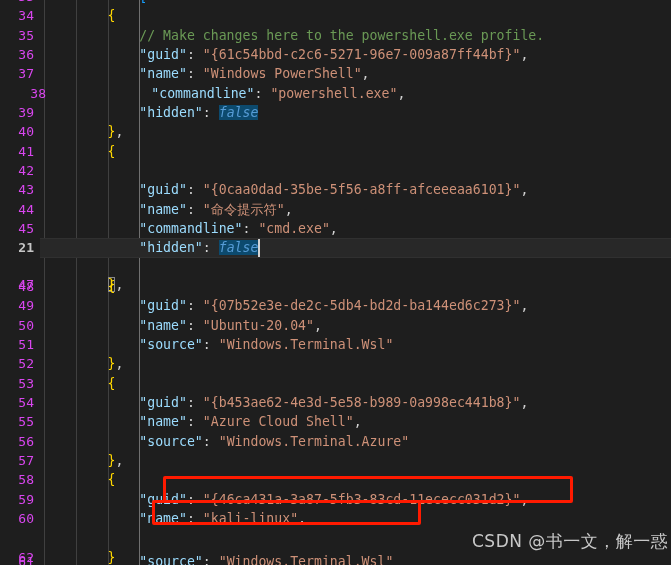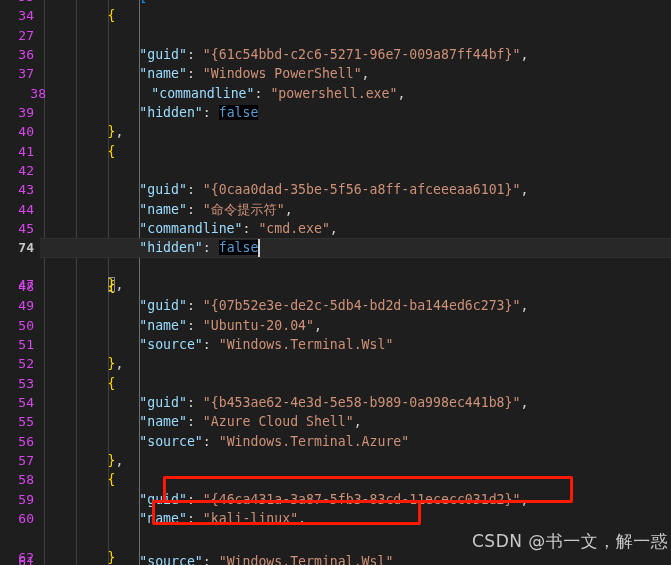--- a/index.html
+++ b/index.html
@@ -49,21 +49,21 @@
     font-family: "DejaVu Sans Mono", "Liberation Mono", monospace;
   }
   
   .k   { color: #9cdcfe; }   
   .s   { color: #ce9178; }   
   .p   { color: #d4d4d4; }   
   .c   { color: #6a9955; }   
   .b   { color: #569cd6; }   
   .br1 { color: #ffd700; }
   .br3 { color: #179fff; }
-  .hl  { background: #000000; }  
+  .hl  { background: #0c4a6e; font-style: italic; }  
   .matchbox { outline: 1px solid #888; outline-offset: -1px; }
 
   
   .guide {
     position: absolute;
     top: 0; bottom: 0;
     width: 1px;
     background: #404040;
   }
   .guide.active-g { background: #707070; }
@@ -100,32 +100,32 @@
 <div id="editor">
   <div id="guides">
       <div class="guide" style="left: 44px;"></div>
       <div class="guide" style="left: 76px;"></div>
       <div class="guide" style="left: 108px;"></div>
       <div class="guide active-g" style="left: 139px;"></div>
     </div>
   <div id="rows">
       <div class="row" style="top: -13px;"><span class="ln">33</span><span class="code"><span class="p">            </span><span class="br3">[</span></span></div>
       <div class="row" style="top: 6.33px;"><span class="ln">34</span><span class="code"><span class="p">        </span><span class="br1">{</span></span></div>
-      <div class="row" style="top: 25.66px;"><span class="ln">27</span></div>
+      <div class="row" style="top: 25.66px;"><span class="ln">35</span><span class="code"><span class="p">            </span><span class="c">// Make changes here to the powershell.exe profile.</span></span></div>
       <div class="row" style="top: 44.99px;"><span class="ln">36</span><span class="code"><span class="p">            </span><span class="k">"guid"</span><span class="p">: </span><span class="s">"{61c54bbd-c2c6-5271-96e7-009a87ff44bf}"</span><span class="p">,</span></span></div>
       <div class="row" style="top: 64.32px;"><span class="ln">37</span><span class="code"><span class="p">            </span><span class="k">"name"</span><span class="p">: </span><span class="s">"Windows PowerShell"</span><span class="p">,</span></span></div>
       <div class="row" style="top: 83.65px; margin-left: 12px;"><span class="ln">38</span><span class="code"><span class="p">            </span><span class="k">"commandline"</span><span class="p">: </span><span class="s">"powershell.exe"</span><span class="p">,</span></span></div>
       <div class="row" style="top: 102.98px;"><span class="ln">39</span><span class="code"><span class="p">            </span><span class="k">"hidden"</span><span class="p">: </span><span class="b hl">false</span></span></div>
       <div class="row" style="top: 122.31px;"><span class="ln">40</span><span class="code"><span class="p">        </span><span class="br1">}</span><span class="p">,</span></span></div>
       <div class="row" style="top: 141.64px;"><span class="ln">41</span><span class="code"><span class="p">        </span><span class="br1">{</span></span></div>
       <div class="row" style="top: 160.97px;"><span class="ln">42</span><span class="code"><span class="p">            </span></span></div>
       <div class="row" style="top: 180.3px; padding-left: 28px;"><span class="ln">43</span><span class="code"><span class="p">            </span><span class="k">"guid"</span><span class="p">: </span><span class="s">"{0caa0dad-35be-5f56-a8ff-afceeeaa6101}"</span><span class="p">,</span></span></div>
       <div class="row" style="top: 199.63px;"><span class="ln">44</span><span class="code"><span class="p">            </span><span class="k">"name"</span><span class="p">: </span><span class="s">"命令提示符"</span><span class="p">,</span></span></div>
       <div class="row" style="top: 218.96px;"><span class="ln">45</span><span class="code"><span class="p">            </span><span class="k">"commandline"</span><span class="p">: </span><span class="s">"cmd.exe"</span><span class="p">,</span></span></div>
-      <div class="row active" style="top: 238.29px;"><div class="line-bg"></div><span class="ln">74</span><span class="code"><span class="p">            </span><span class="k">"hidden"</span><span class="p">: </span><span class="b hl">false</span></span></div>
+      <div class="row active" style="top: 238.29px;"><div class="line-bg"></div><span class="ln">21</span><span class="code"><span class="p">            </span><span class="k">"hidden"</span><span class="p">: </span><span class="b hl">false</span></span></div>
       <div class="row" style="top: 275px;"><span class="ln">47</span><span class="code"><span class="p">        </span><span class="br1 matchbox">}</span><span class="p">,</span></span></div>
       <div class="row" style="top: 276.95px;"><span class="ln">48</span><span class="code"><span class="p">        </span><span class="br1">{</span></span></div>
       <div class="row" style="top: 296.28px;"><span class="ln">49</span><span class="code"><span class="p">            </span><span class="k">"guid"</span><span class="p">: </span><span class="s">"{07b52e3e-de2c-5db4-bd2d-ba144ed6c273}"</span><span class="p">,</span></span></div>
       <div class="row" style="top: 315.61px;"><span class="ln">50</span><span class="code"><span class="p">            </span><span class="k">"name"</span><span class="p">: </span><span class="s">"Ubuntu-20.04"</span><span class="p">,</span></span></div>
       <div class="row" style="top: 334.94px;"><span class="ln">51</span><span class="code"><span class="p">            </span><span class="k">"source"</span><span class="p">: </span><span class="s">"Windows.Terminal.Wsl"</span></span></div>
       <div class="row" style="top: 354.27px;"><span class="ln">52</span><span class="code"><span class="p">        </span><span class="br1">}</span><span class="p">,</span></span></div>
       <div class="row" style="top: 373.6px;"><span class="ln">53</span><span class="code"><span class="p">        </span><span class="br1">{</span></span></div>
       <div class="row" style="top: 392.93px;"><span class="ln">54</span><span class="code"><span class="p">            </span><span class="k">"guid"</span><span class="p">: </span><span class="s">"{b453ae62-4e3d-5e58-b989-0a998ec441b8}"</span><span class="p">,</span></span></div>
       <div class="row" style="top: 412.26px;"><span class="ln">55</span><span class="code"><span class="p">            </span><span class="k">"name"</span><span class="p">: </span><span class="s">"Azure Cloud Shell"</span><span class="p">,</span></span></div>
       <div class="row" style="top: 431.59px;"><span class="ln">56</span><span class="code"><span class="p">            </span><span class="k">"source"</span><span class="p">: </span><span class="s">"Windows.Terminal.Azure"</span></span></div>

